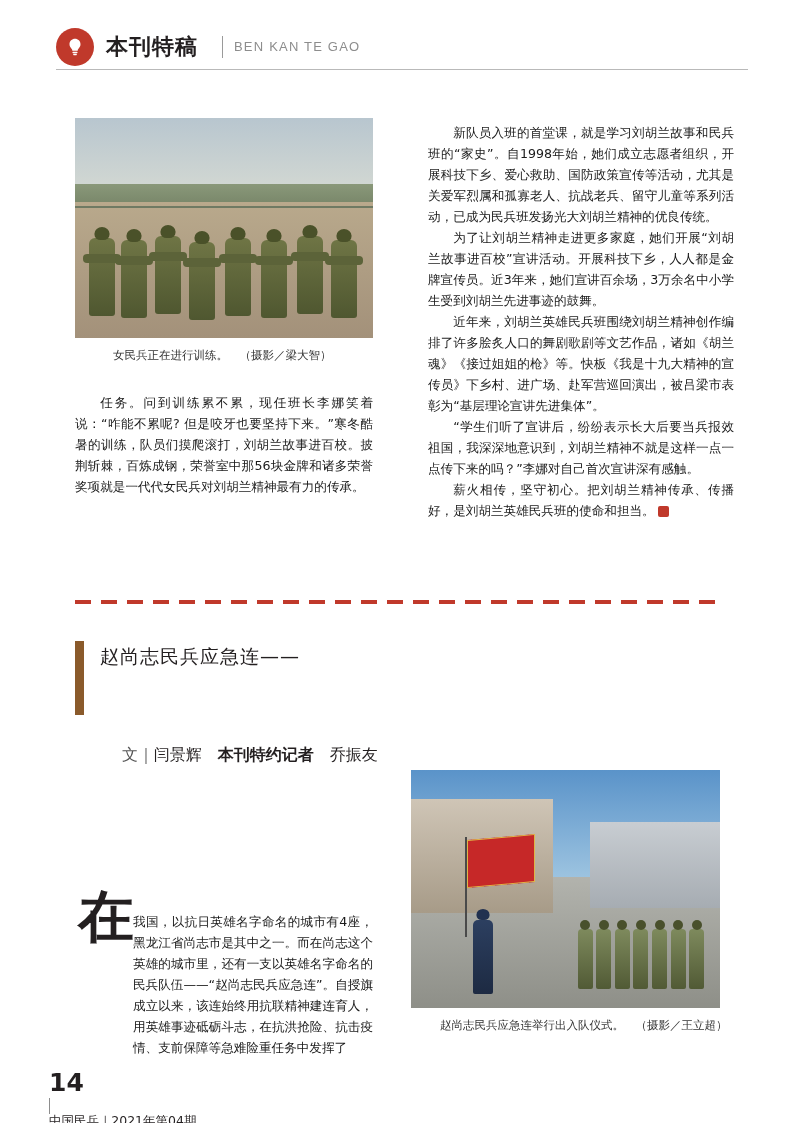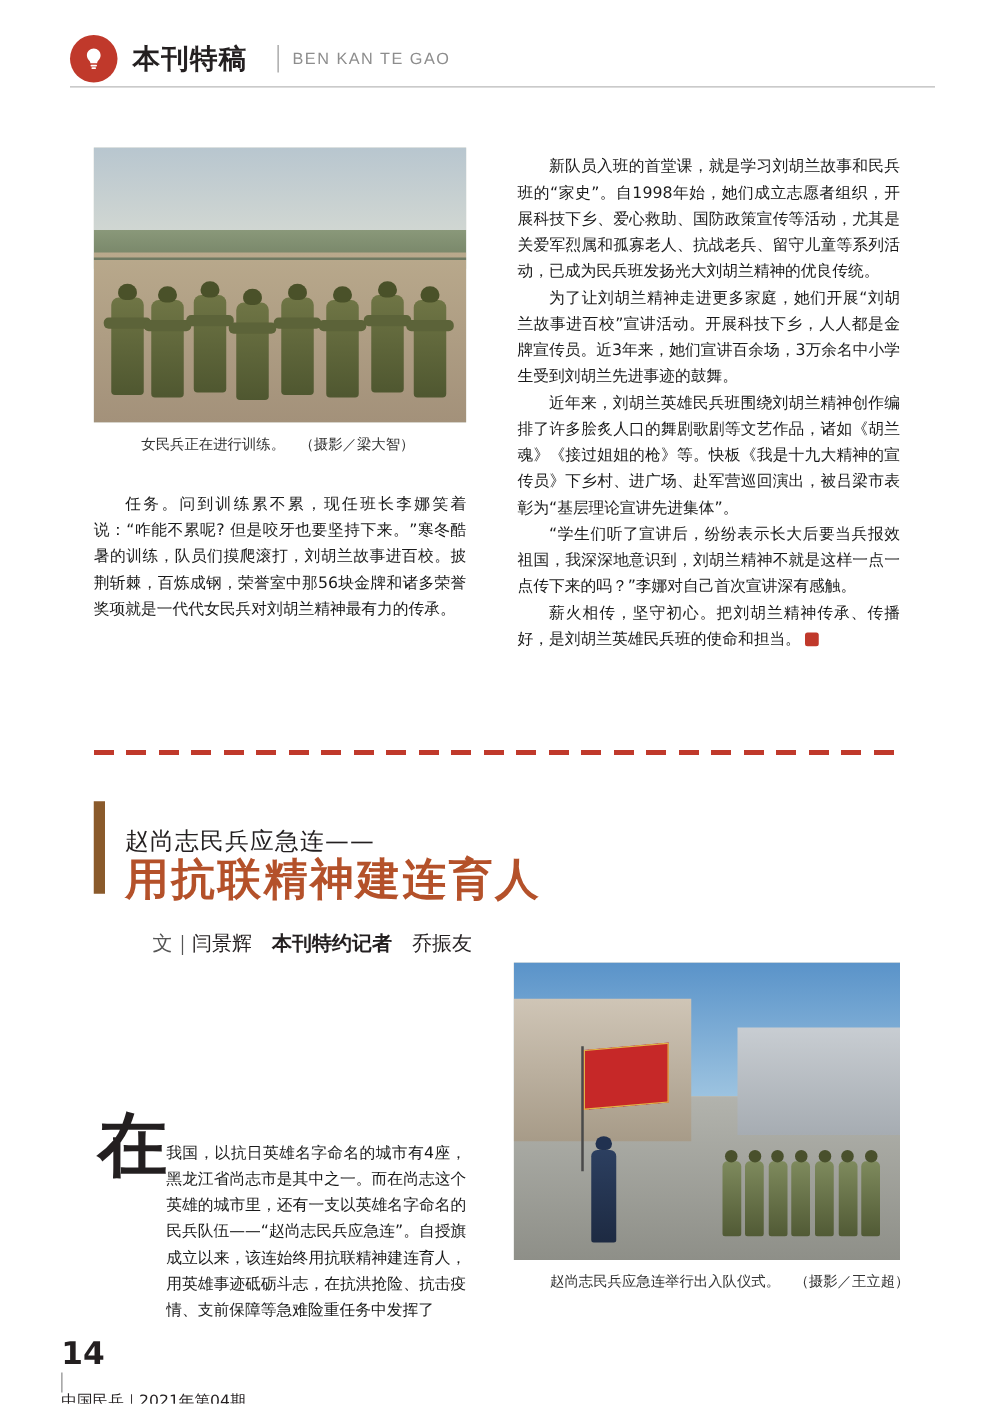--- a/index.html
+++ b/index.html
@@ -150,21 +150,21 @@
     line-height: 21px;
     text-align: justify;
     color: #1a1a1a;
     font-family: "DejaVu Sans", "Liberation Sans", sans-serif;
   }
   .col-text p {
     margin: 0 0 0 0;
     text-indent: 2em;
   }
   #left-col-top { left: 75px; top: 392px; width: 298px; }
-  #right-col-top { left: 414px; top: 122px; width: 306px; }
+  #right-col-top { left: 428px; top: 122px; width: 306px; }
 
   .endmark {
     display: inline-block;
     width: 11px;
     height: 11px;
     background: #c0392b;
     color: #fff;
     border-radius: 2px;
     font-size: 8px;
     line-height: 11px;
@@ -192,21 +192,21 @@
     position: absolute;
     left: 75px;
     top: 641px;
     width: 9px;
     height: 74px;
     background: #8a5a2b;
   }
   .art2-kicker {
     position: absolute;
     left: 100px;
-    top: 660px;
+    top: 644px;
     font-size: 19px;
     color: #231f20;
     font-family: "DejaVu Sans", "Liberation Sans", sans-serif;
     letter-spacing: 1px;
   }
   .art2-title {
     position: absolute;
     left: 100px;
     top: 680px;
     font-size: 35px;
@@ -379,21 +379,20 @@
     <p>为了让刘胡兰精神走进更多家庭，她们开展“刘胡兰故事进百校”宣讲活动。开展科技下乡，人人都是金牌宣传员。近3年来，她们宣讲百余场，3万余名中小学生受到刘胡兰先进事迹的鼓舞。</p>
     <p>近年来，刘胡兰英雄民兵班围绕刘胡兰精神创作编排了许多脍炙人口的舞剧歌剧等文艺作品，诸如《胡兰魂》《接过姐姐的枪》等。快板《我是十九大精神的宣传员》下乡村、进广场、赴军营巡回演出，被吕梁市表彰为“基层理论宣讲先进集体”。</p>
     <p>“学生们听了宣讲后，纷纷表示长大后要当兵报效祖国，我深深地意识到，刘胡兰精神不就是这样一点一点传下来的吗？”李娜对自己首次宣讲深有感触。</p>
     <p><span>薪火相传，坚守初心。把刘胡兰精神传承、传播好，是刘胡兰英雄民兵班的使命和担当。</span><span class="endmark">■</span></p>
   </div>
 
   <div class="dashed-sep"></div>
 
   <div class="art2-bar"></div>
   <div class="art2-kicker">赵尚志民兵应急连——</div>
-  <div class="art2-title">用抗联精神建连育人</div>
   <div class="byline">
     <span class="lead">文｜</span><span>闫景辉</span><span class="gap"></span><b>本刊特约记者</b><span class="gap"></span><span>乔振友</span>
   </div>
 
   <div class="dropcap">在</div>
   <div class="col-text" id="left-col-bottom">
     <p class="first">我国，以抗日英雄名字命名的城市有4座，黑龙江省尚志市是其中之一。而在尚志这个英雄的城市里，还有一支以英雄名字命名的民兵队伍——“赵尚志民兵应急连”。自授旗成立以来，该连始终用抗联精神建连育人，用英雄事迹砥砺斗志，在抗洪抢险、抗击疫情、支前保障等急难险重任务中发挥了</p>
   </div>
 
   <div class="photo" id="photo-bottom">

